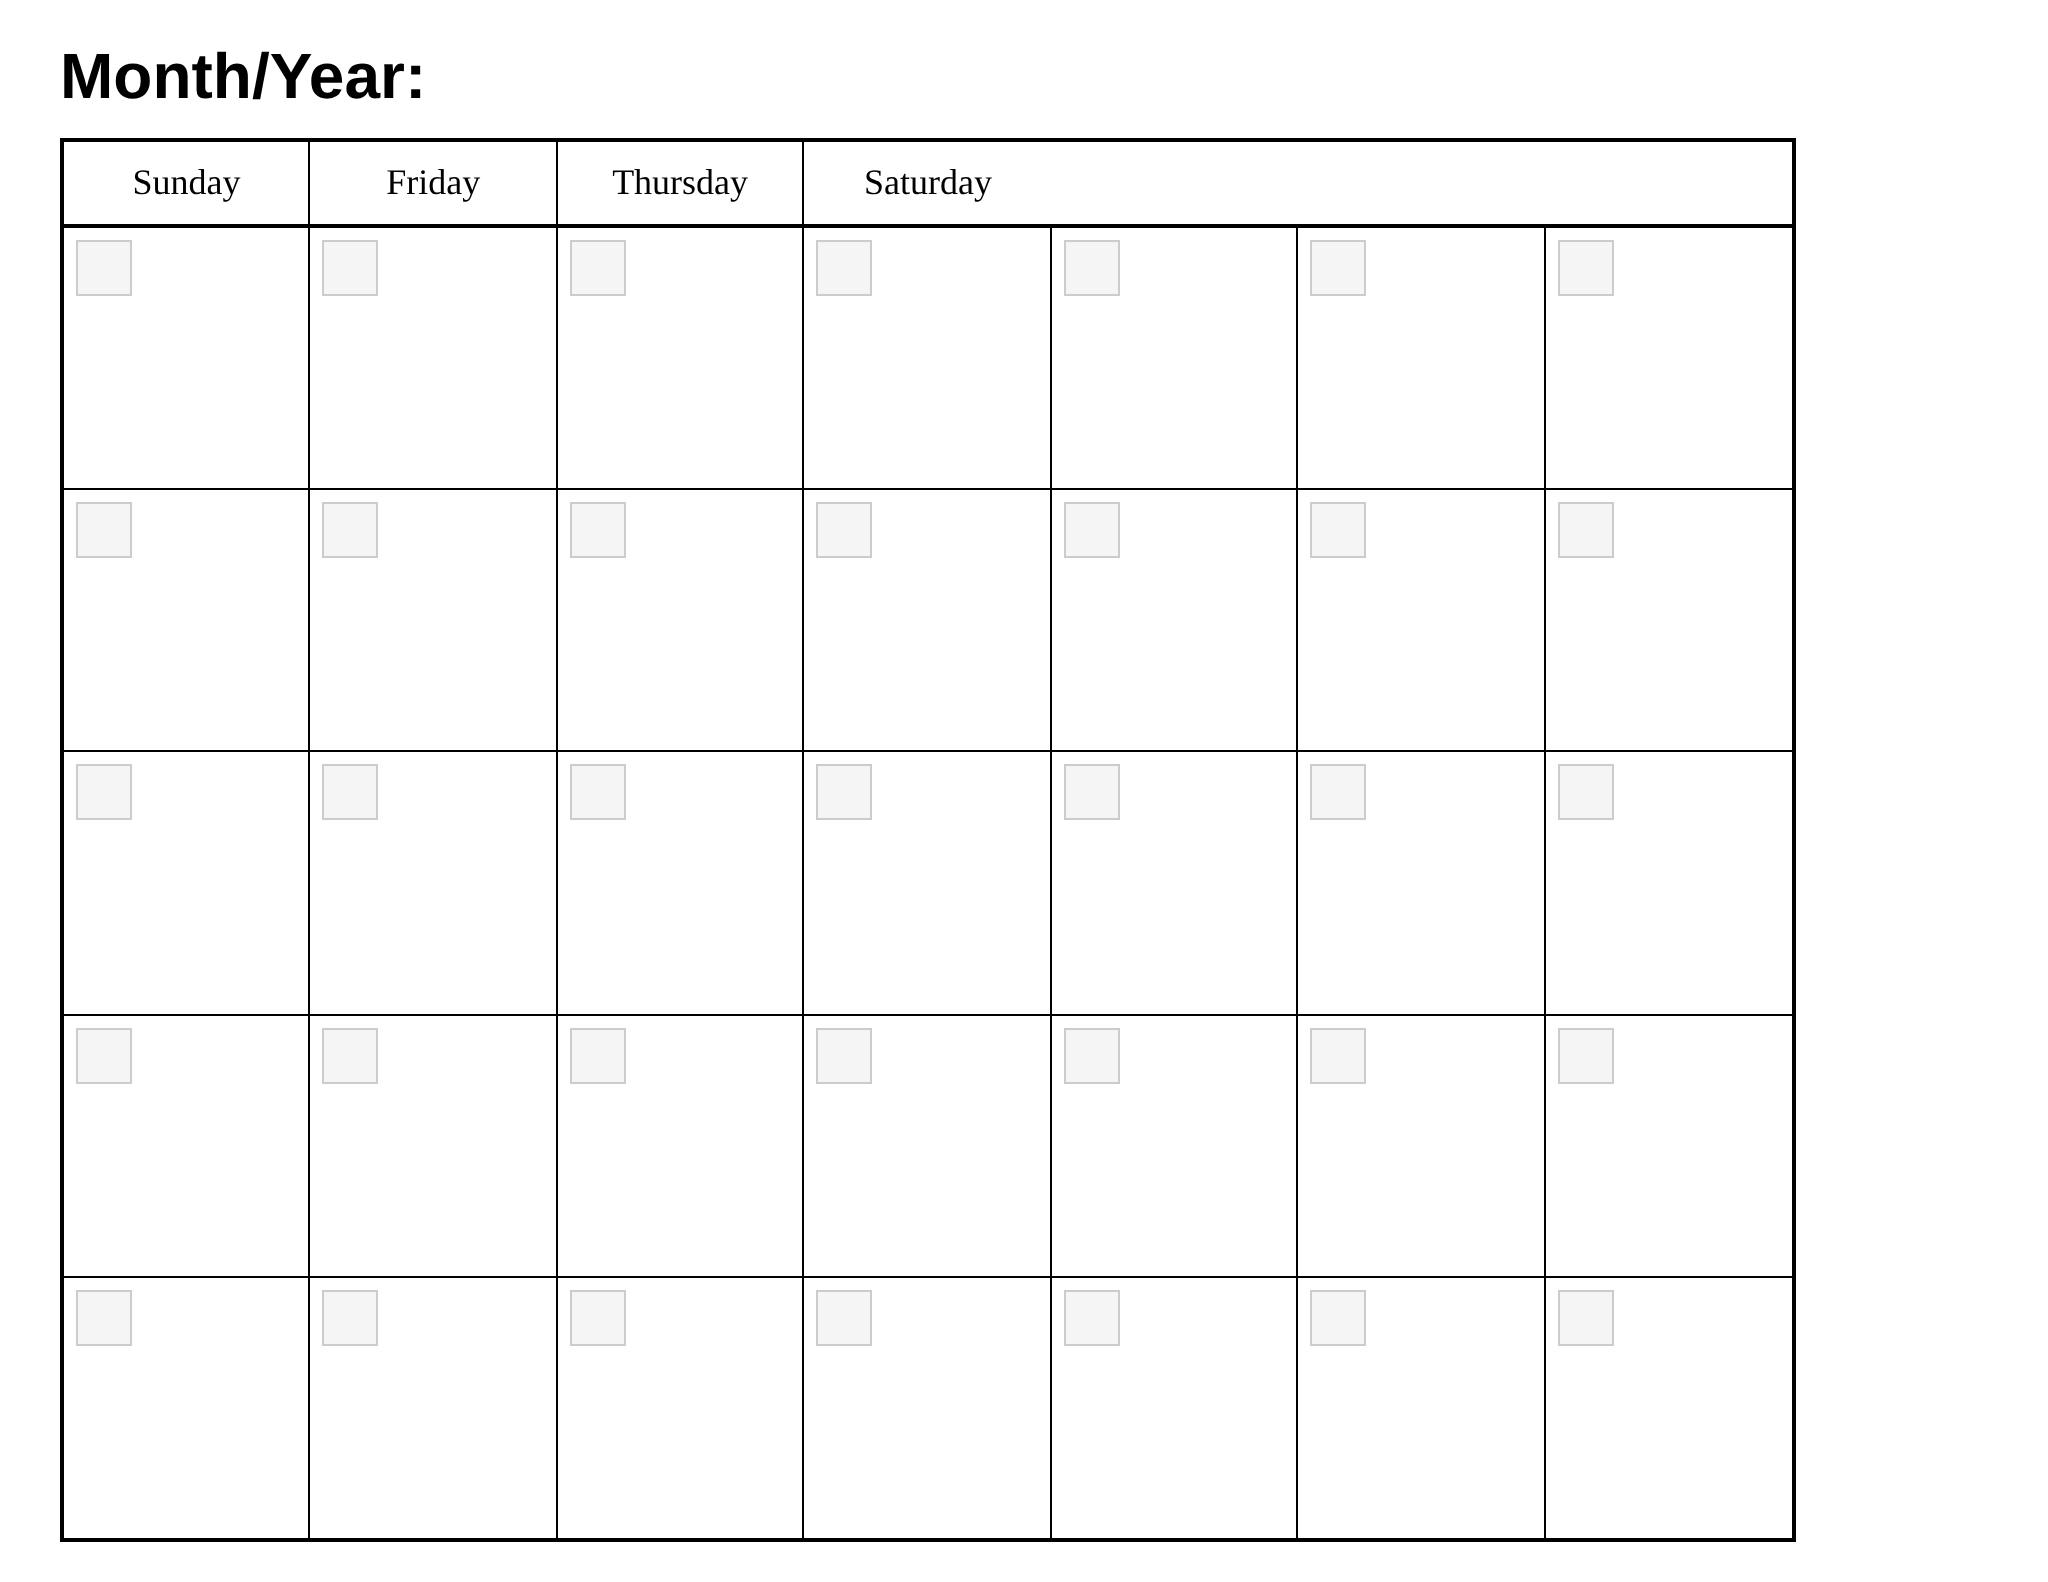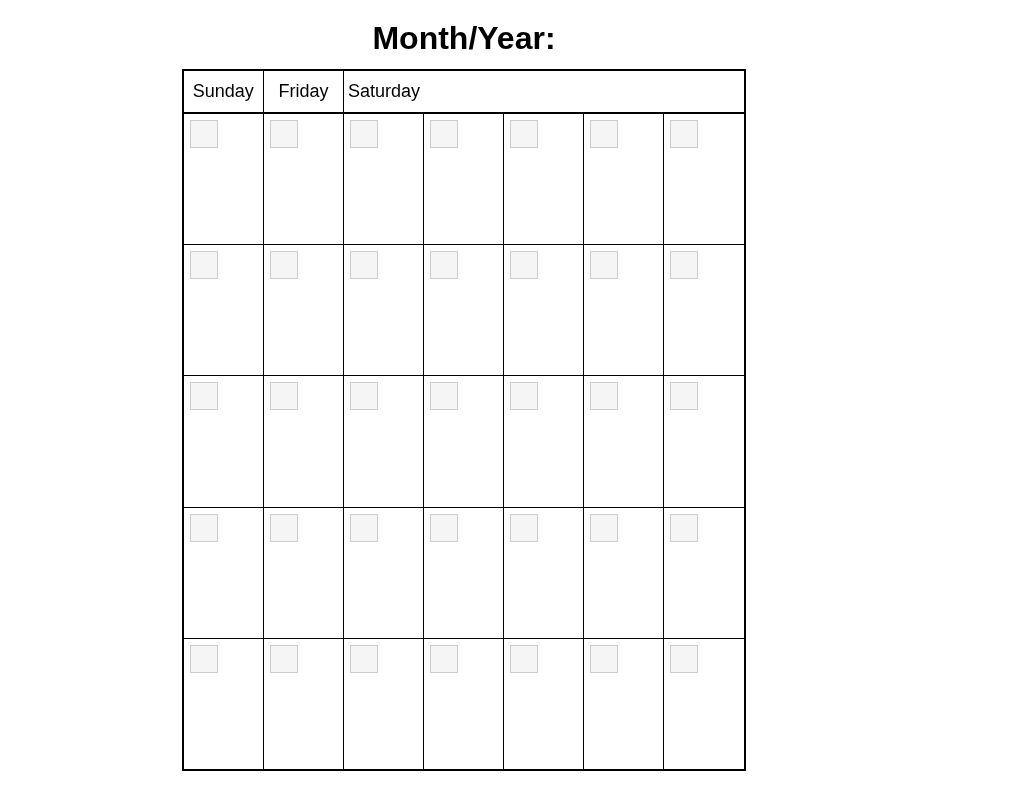--- a/index.html
+++ b/index.html
@@ -16,41 +16,41 @@
       overflow: hidden;
     }
 
     .page {
       width: 928px;
       height: 791px;
       background: #ffffff;
       padding: 20px 30px 20px 30px;
       display: flex;
       flex-direction: column;
-      align-items: center;
     }
 
     .title {
       font-size: 32px;
       font-weight: bold;
       margin-bottom: 12px;
       color: #000;
     }
 
     .calendar-container {
       border: 2.5px solid #000;
       flex: 1;
       display: flex;
       flex-direction: column;
     }
 
     .calendar-header {
       display: grid;
       grid-template-columns: repeat(7, 1fr);
       border-bottom: 2.5px solid #000;
+      font-family: Liberation Serif, serif;
     }
 
     .day-header {
       text-align: center;
       padding: 10px 4px;
       font-size: 18px;
       font-weight: normal;
       color: #000;
       border-right: 1.5px solid #000;
     }
@@ -110,20 +110,21 @@
 
 <div class="page">
 
   <div class="title">Month/Year:</div>
 
   <div class="calendar-container">
 
     <div class="calendar-header">
       <div class="day-header">Sunday</div>
       <div class="day-header">Friday</div>
+      <div class="day-header">Thursday</div>
       <div class="day-header">Saturday</div>
     </div>
 
     <div class="calendar-body">
 
       <div class="calendar-row">
         <div class="calendar-cell">
             <div class="date-box"></div>
           </div>
         <div class="calendar-cell">

